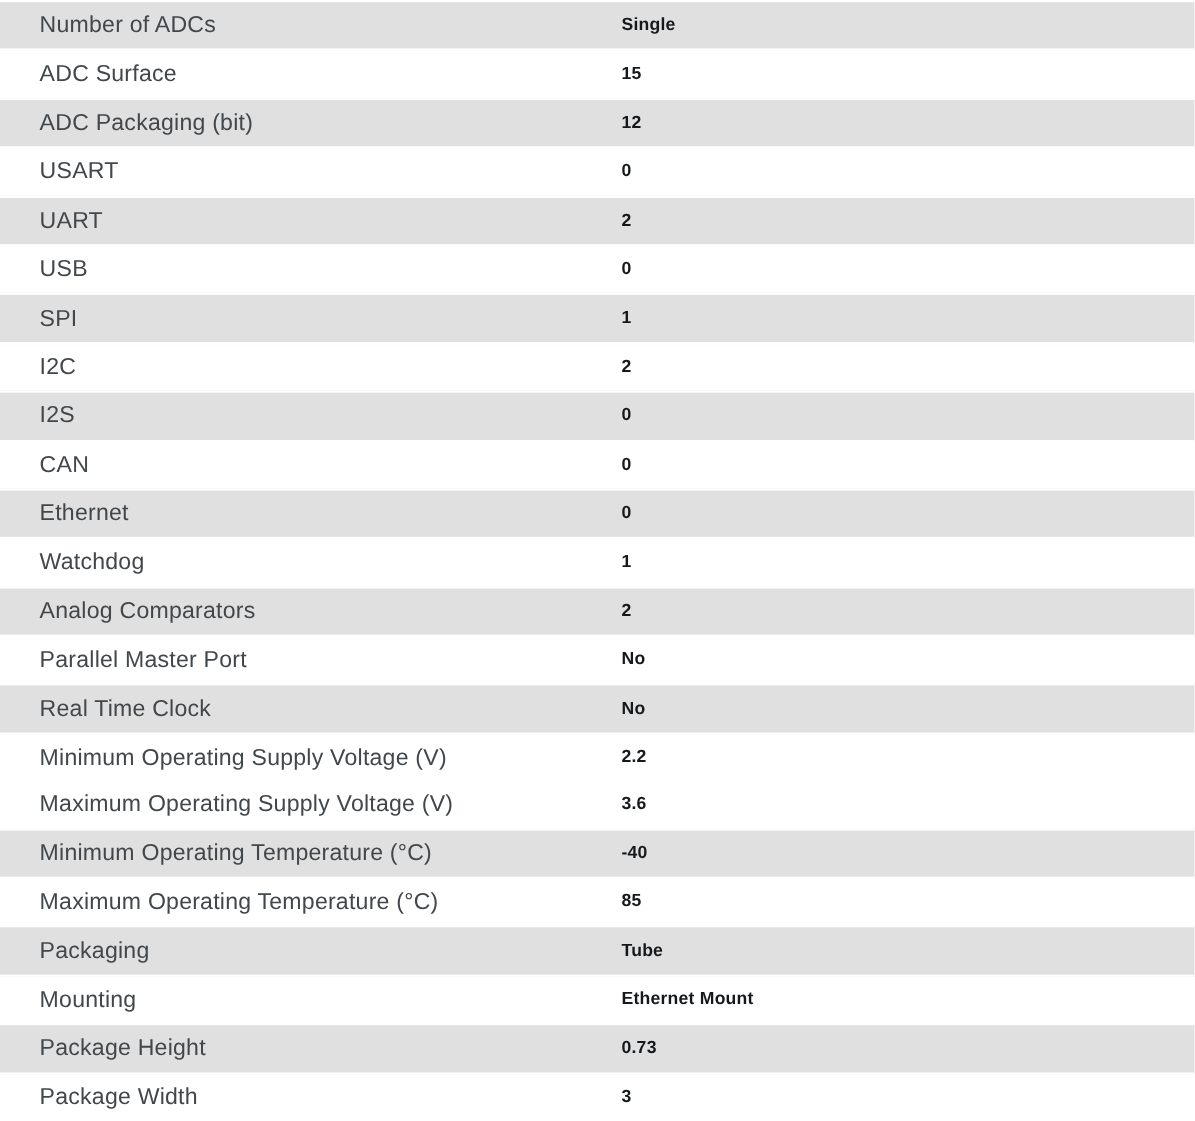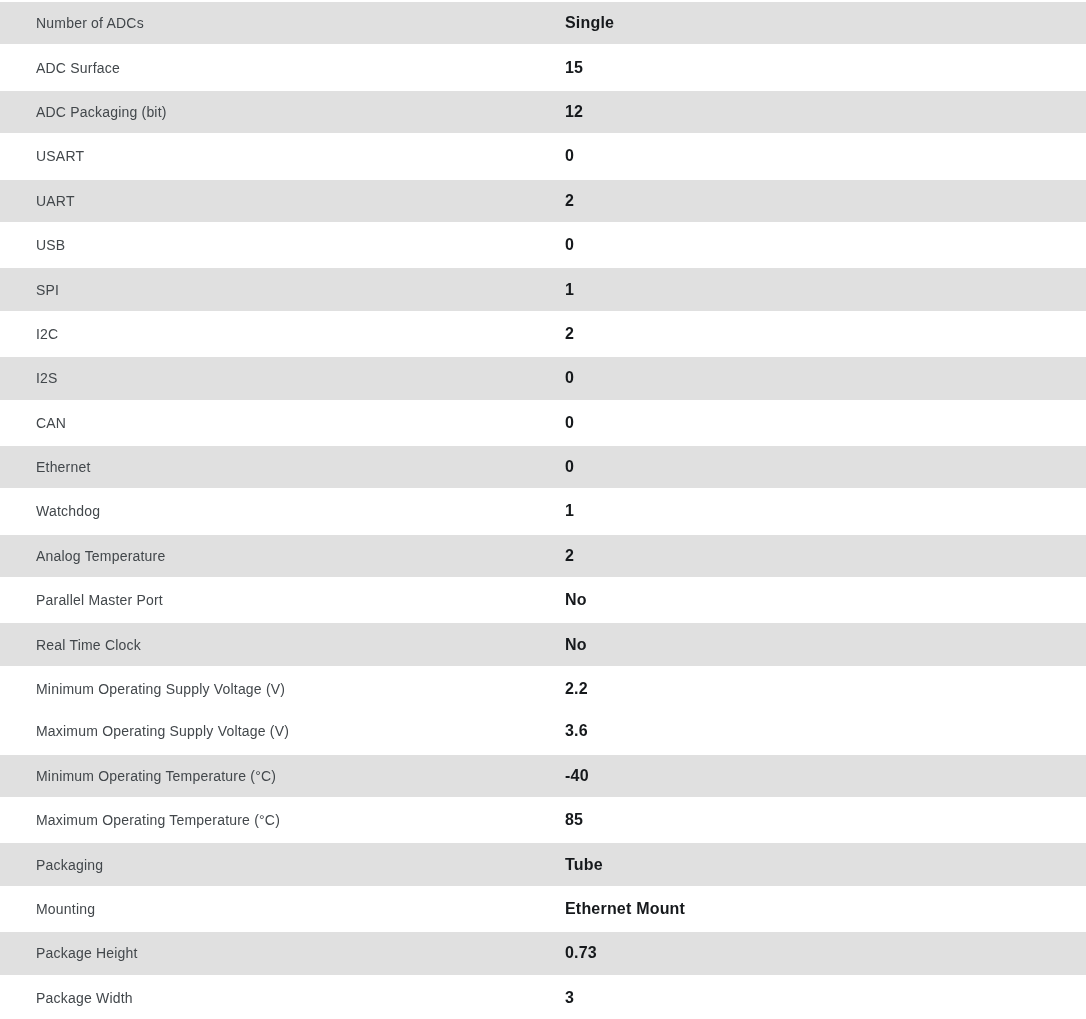--- a/index.html
+++ b/index.html
@@ -29,21 +29,21 @@
     background: var(--plain);
   }
   .spec-row.striped {
     background: var(--stripe);
     border-top: 2px solid #ffffff;
     border-bottom: 2px solid #ffffff;
   }
   .spec-label {
     flex: 0 0 565px;
     padding-left: 36px;
-    font-size: 14px;
+    font-size: 21px;
     color: var(--label-color);
     letter-spacing: 0.2px;
     white-space: nowrap;
   }
   .spec-value {
     flex: 1 1 auto;
     font-size: 16px;
     font-weight: bold;
     color: var(--value-color);
     letter-spacing: 0.2px;
@@ -108,21 +108,21 @@
     <div class="spec-label">Ethernet</div>
     <div class="spec-value">0</div>
   </div>
 
   <div class="spec-row">
     <div class="spec-label">Watchdog</div>
     <div class="spec-value">1</div>
   </div>
 
   <div class="spec-row striped">
-    <div class="spec-label">Analog Temperature</div>
+    <div class="spec-label">Analog Comparators</div>
     <div class="spec-value">2</div>
   </div>
 
   <div class="spec-row">
     <div class="spec-label">Parallel Master Port</div>
     <div class="spec-value">No</div>
   </div>
 
   <div class="spec-row striped">
     <div class="spec-label">Real Time Clock</div>

